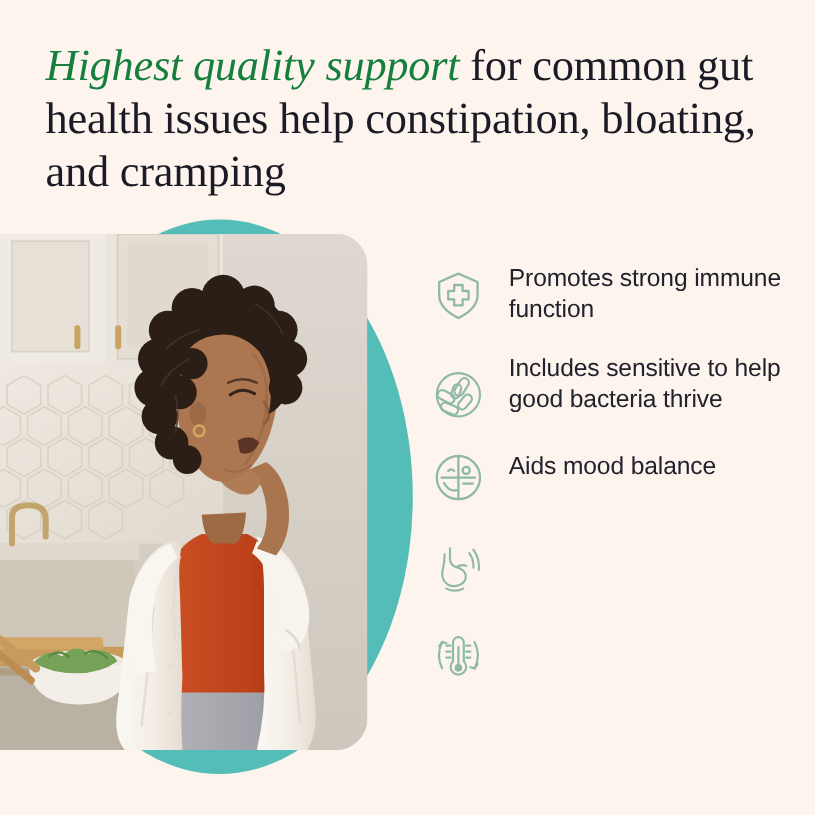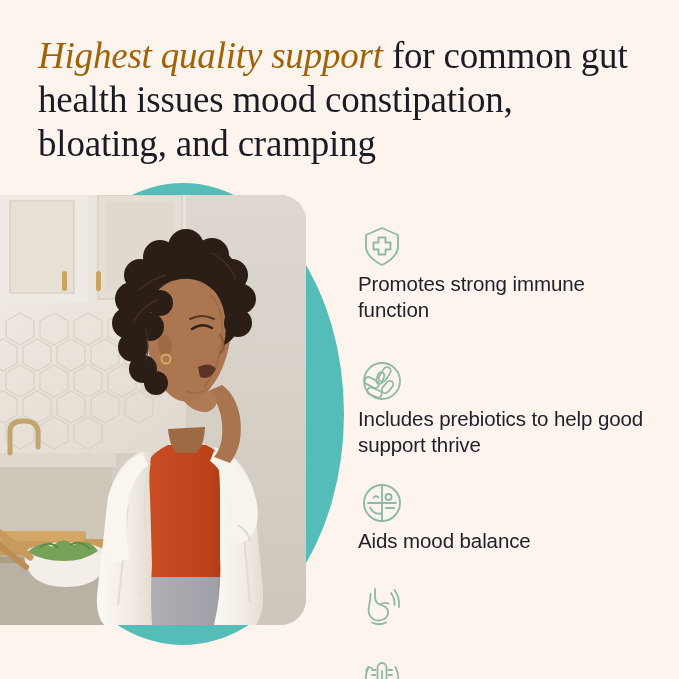--- a/index.html
+++ b/index.html
@@ -29,21 +29,21 @@
     top: 34px;
     width: 600px;
     font-family: "Liberation Serif", "DejaVu Serif", serif;
     font-size: 37px;
     line-height: 44px;
     color: #1b1b26;
     letter-spacing: -0.2px;
   }
   .headline .accent {
     font-style: italic;
-    color: #a16207;
+    color: #15803d;
   }
 
   
   .teal-circle {
     position: absolute;
     left: 22px;
     top: 183px;
     width: 322px;
     height: 462px;
     border-radius: 50%;
@@ -72,21 +72,20 @@
   .features {
     position: absolute;
     left: 358px;
     top: 218px;
     width: 300px;
   }
   .feature-row {
     display: flex;
     align-items: flex-start;
     margin-bottom: 22px;
-    flex-direction: column;
   }
   .feature-row:last-child {
     margin-bottom: 0;
   }
   .feature-icon {
     flex: 0 0 auto;
     width: 48px;
     height: 48px;
     display: flex;
     align-items: center;
@@ -111,21 +110,21 @@
   .row-2 .feature-icon { margin-top: -1px; }
   .row-3 .feature-icon { margin-top: 4px; }
   .row-4 .feature-icon { margin-top: 4px; }
 </style>
 </head>
 <body>
 
 <div class="canvas">
 
   <div class="headline">
-    <span class="accent">Highest quality support</span><span> for common gut health issues mood constipation, bloating, and cramping</span>
+    <span class="accent">Highest quality support</span><span> for common gut health issues help constipation, bloating, and cramping</span>
   </div>
 
   <div class="teal-circle"></div>
 
   <div class="photo">
     <svg viewBox="0 0 306 430" xmlns="http://www.w3.org/2000/svg">
       <defs>
         <clipPath id="photoClip">
           <rect x="0" y="0" width="306" height="430"></rect>
         </clipPath>
@@ -310,21 +309,21 @@
       <span class="feature-icon">
         <svg width="46" height="46" viewBox="0 0 46 46" fill="none" stroke="#8fb9a6" stroke-width="1.8" stroke-linecap="round" stroke-linejoin="round">
           <circle cx="23" cy="23" r="18"></circle>
           <rect x="22" y="8.5" width="7.5" height="16" rx="3.75" transform="rotate(32 25.8 16.5)"></rect>
           <rect x="9" y="17" width="7.5" height="15" rx="3.75" transform="rotate(-62 12.8 24.5)"></rect>
           <rect x="25" y="22" width="7" height="14" rx="3.5" transform="rotate(40 28.5 29)"></rect>
           <rect x="12" y="27" width="7" height="15" rx="3.5" transform="rotate(-68 15.5 34.5)"></rect>
           <rect x="18" y="14" width="6.5" height="12" rx="3.25" transform="rotate(18 21 20)"></rect>
         </svg>
       </span>
-      <span class="feature-text">Includes prebiotics to help good support thrive</span>
+      <span class="feature-text">Includes sensitive to help good bacteria thrive</span>
     </div>
 
     <div class="feature-row row-2">
       <span class="feature-icon">
         <svg width="46" height="46" viewBox="0 0 46 46" fill="none" stroke="#8fb9a6" stroke-width="1.9" stroke-linecap="round" stroke-linejoin="round">
           <circle cx="23" cy="23" r="18"></circle>
           <path d="M23 5 V41"></path>
           <path d="M9 23 H37"></path>
           <path d="M14.5 17.5 Q17 14.8 19.5 17.5"></path>
           <circle cx="29.5" cy="17" r="3"></circle>

